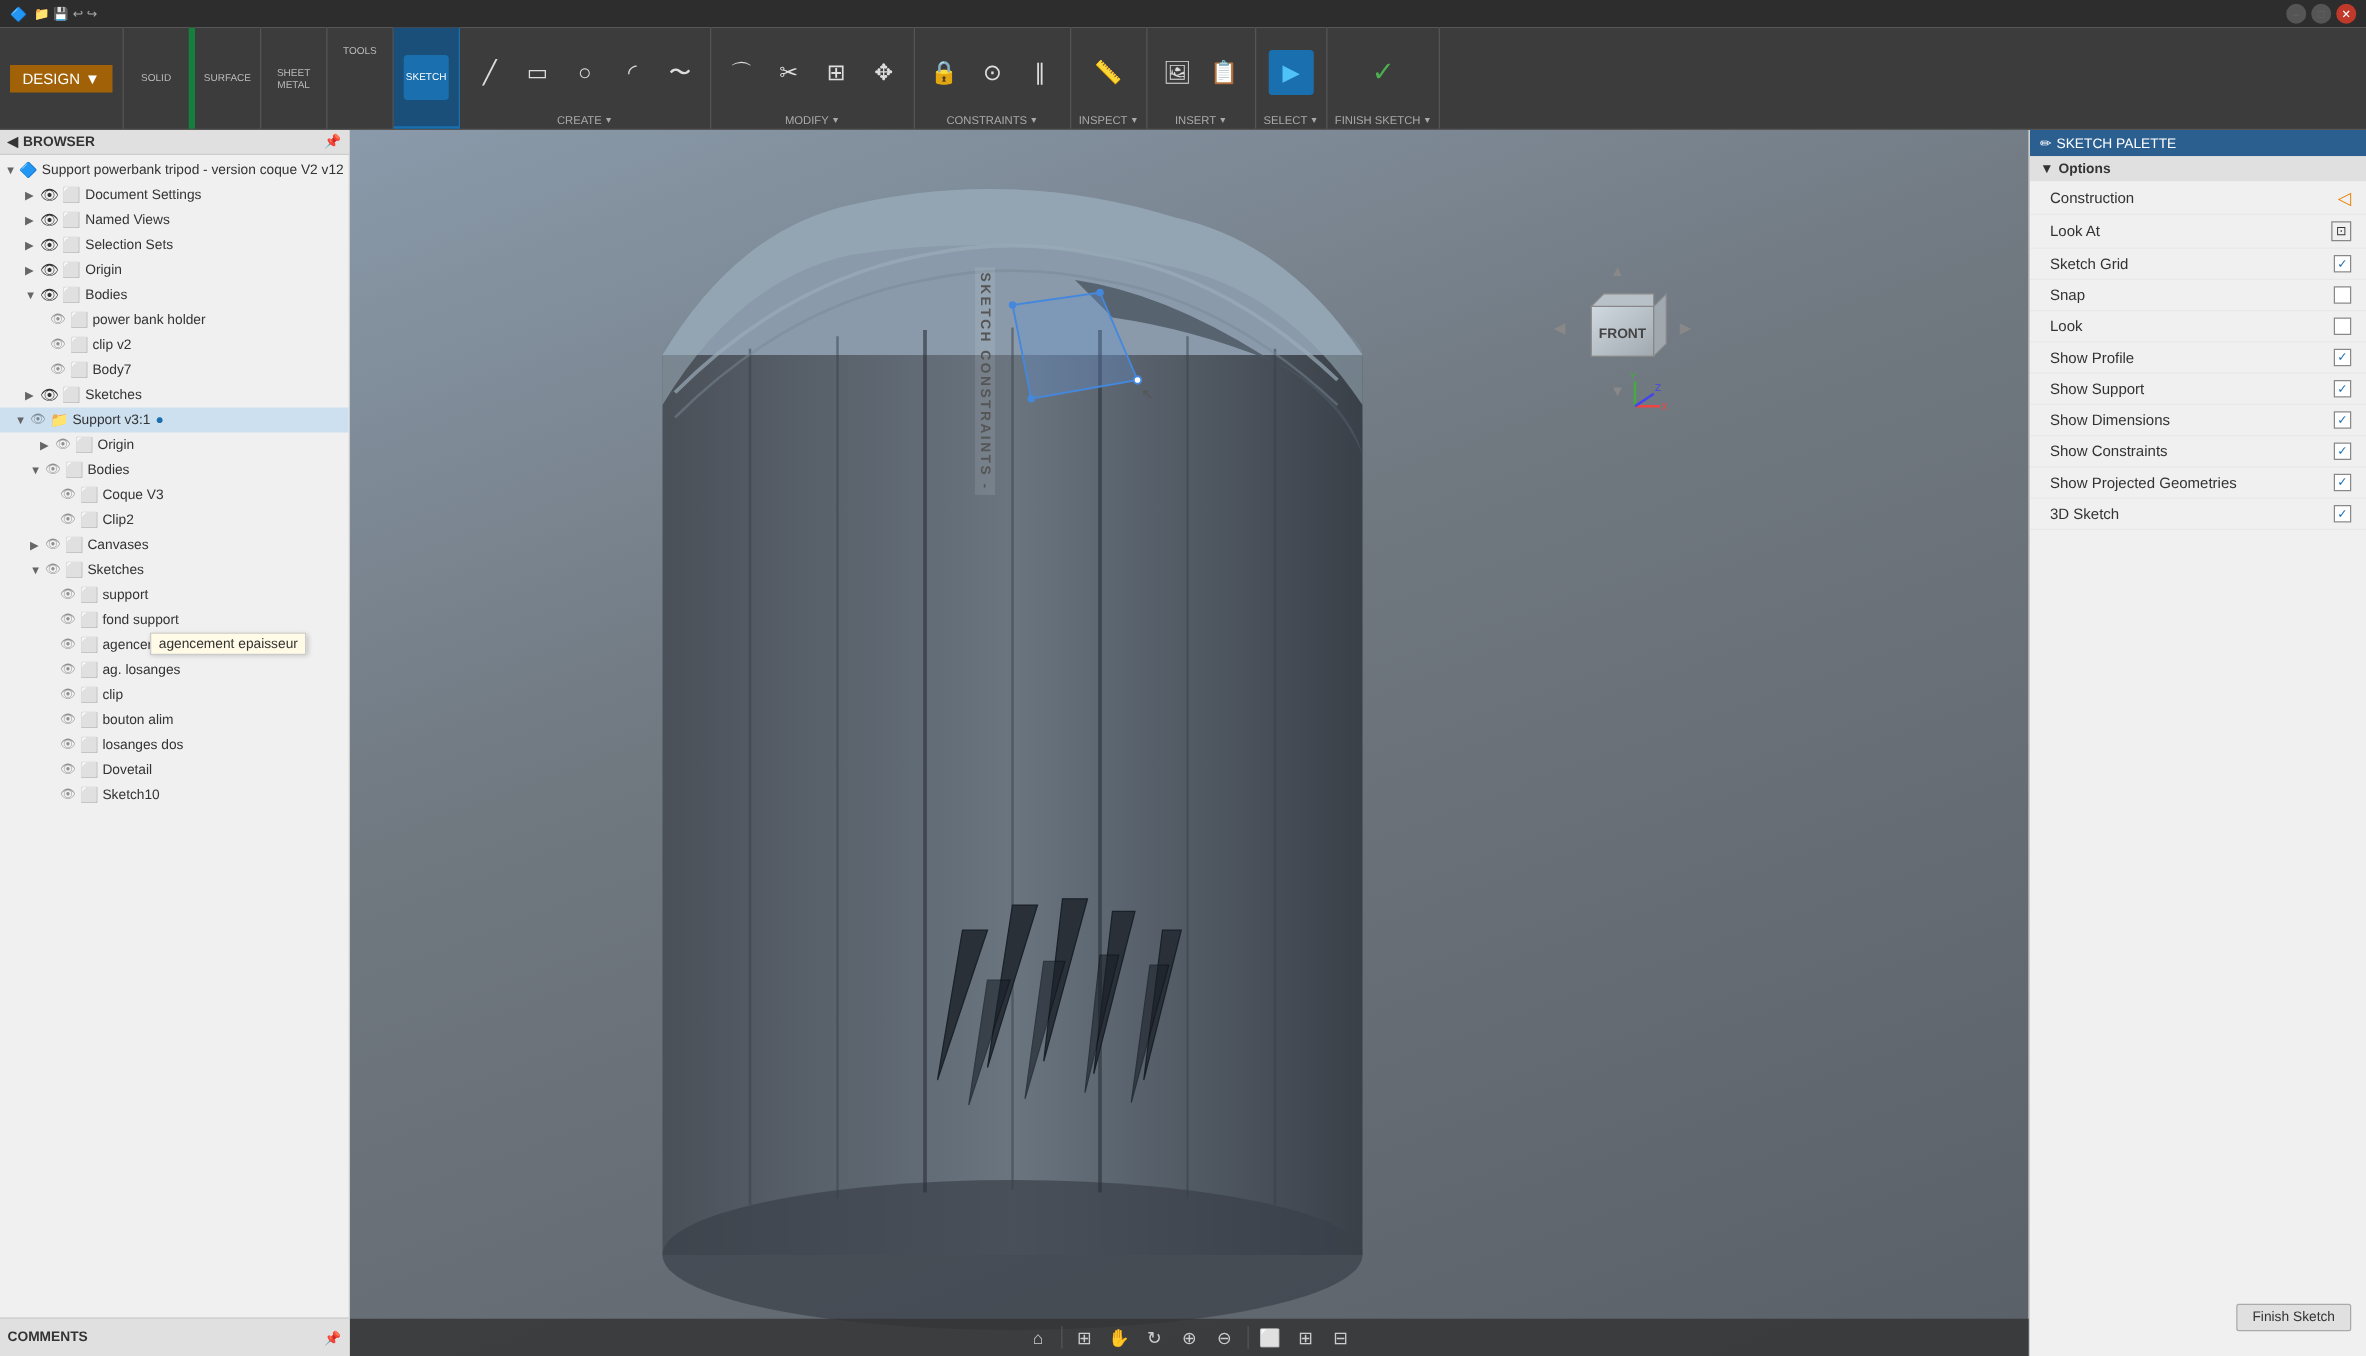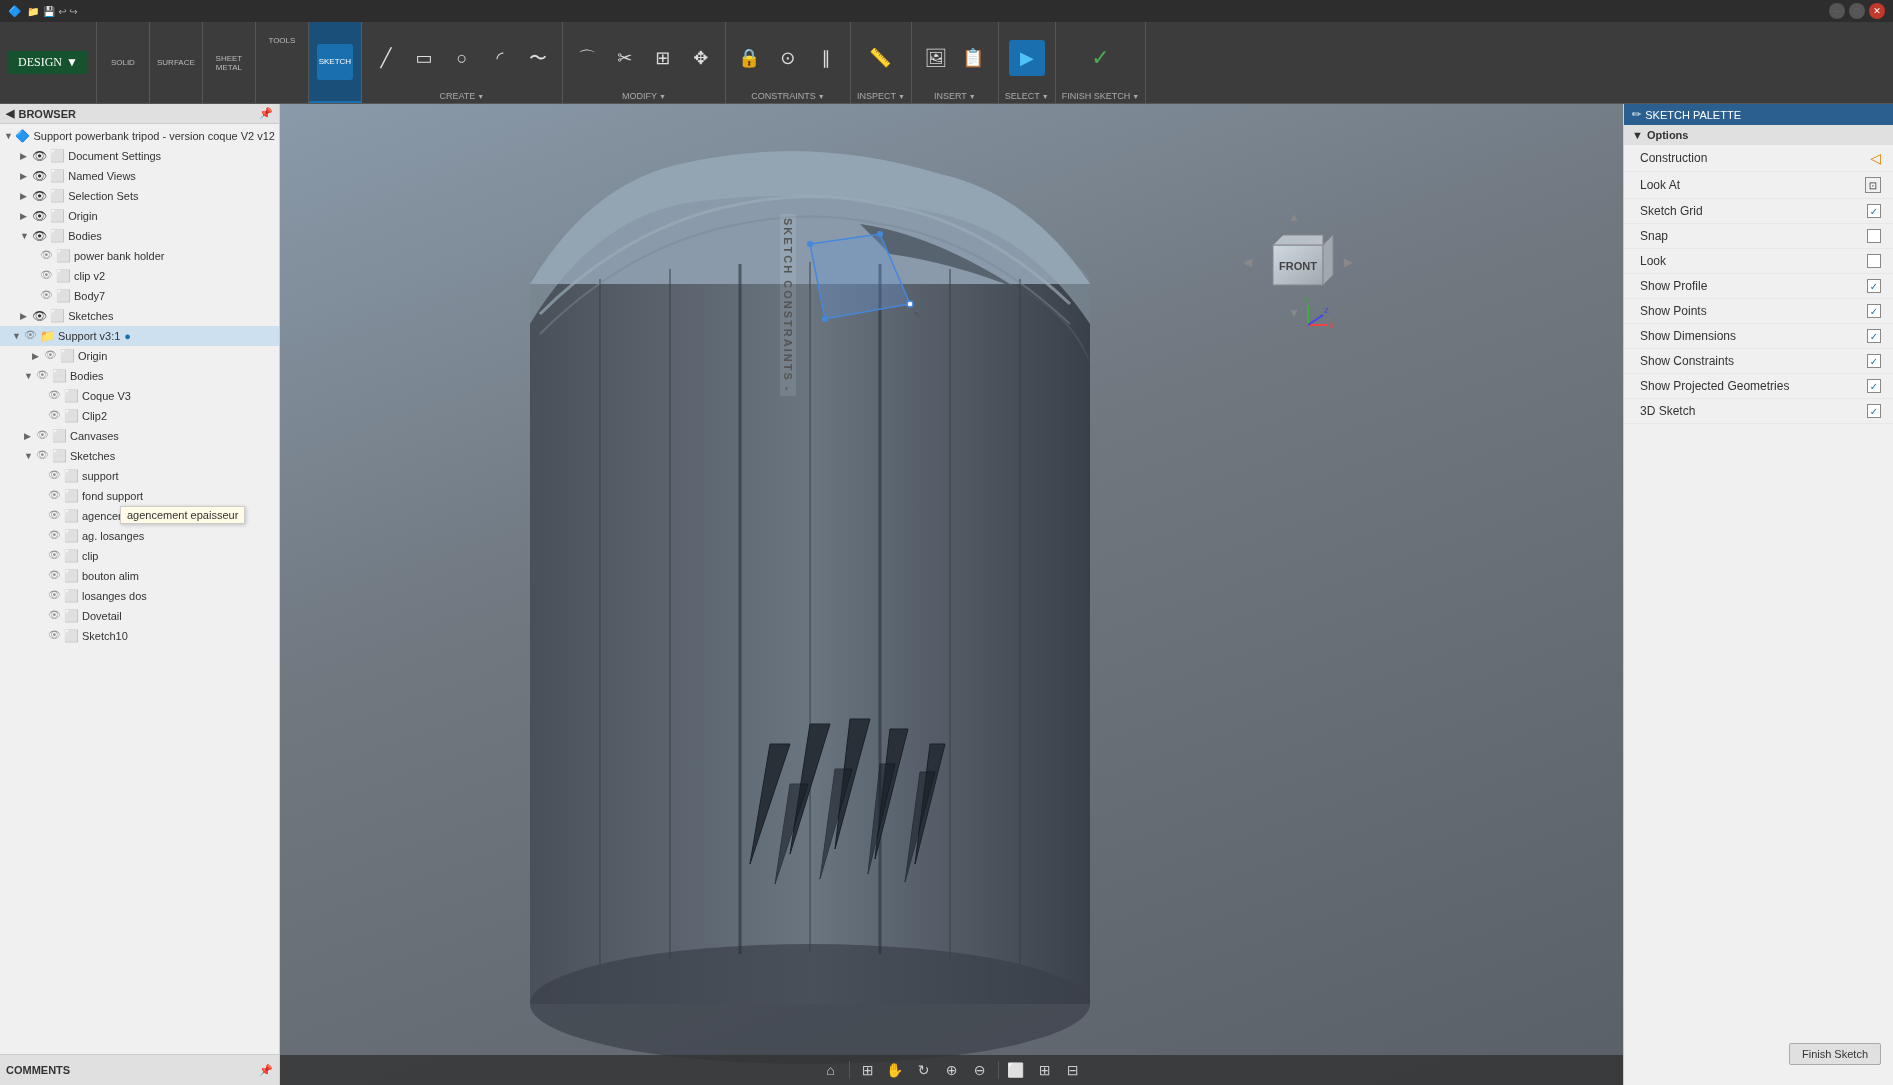--- a/index.html
+++ b/index.html
@@ -37,22 +37,22 @@
       color: #ddd; cursor: pointer; display: flex; flex-direction: column;
       align-items: center; justify-content: center; border-radius: 3px;
       font-size: 9px; gap: 2px;
     }
     .toolbar-btn.active { background: #1a6faf; }
     .toolbar-btn .icon { font-size: 18px; line-height: 1; }
     .toolbar-btn .label { font-size: 8px; color: #bbb; }
 
     
     .design-btn {
-      background: #14532d; color: #fff; border: none; padding: 4px 10px;
-      cursor: pointer; font-size: 12px; display: flex; align-items: center; gap: 4px; font-family: Liberation Serif, serif;
+      background: #a16207; color: #fff; border: none; padding: 4px 10px;
+      cursor: pointer; font-size: 12px; display: flex; align-items: center; gap: 4px;
     }
 
     
     #sidebar {
       position: absolute; top: 104px; left: 0; width: 280px; bottom: 0;
       background: #f0f0f0; border-right: 1px solid #ccc; z-index: 80;
       display: flex; flex-direction: column;
     }
     #browser-header {
       background: #e0e0e0; padding: 3px 6px; font-size: 11px; font-weight: bold;
@@ -165,21 +165,21 @@
 
 <div id="toolbar">
 
   <div style="display:flex;align-items:center;padding:0 8px;border-right:1px solid #555;">
     <button class="design-btn">
       <span>DESIGN</span>
       <span>▼</span>
     </button>
   </div>
 
-  <div style="display:flex;align-items:center;padding:0 8px;border-right:1px solid #15803d;">
+  <div style="display:flex;align-items:center;padding:0 8px;border-right:5px solid #15803d;">
     <button class="toolbar-btn">
       <span class="label">SOLID</span>
     </button>
   </div>
   <div style="display:flex;align-items:center;padding:0 8px;border-right:1px solid #555;">
     <button class="toolbar-btn">
       <span class="label">SURFACE</span>
     </button>
   </div>
   <div style="display:flex;align-items:center;padding:0 8px;border-right:1px solid #555;">
@@ -640,21 +640,21 @@
       <span>Look</span>
       <div class="checkbox"></div>
     </div>
 
     <div class="options-row">
       <span>Show Profile</span>
       <div class="checkbox checked"></div>
     </div>
 
     <div class="options-row">
-      <span>Show Points</span>
+      <span>Show Support</span>
       <div class="checkbox checked"></div>
     </div>
 
     <div class="options-row">
       <span>Show Dimensions</span>
       <div class="checkbox checked"></div>
     </div>
 
     <div class="options-row">
       <span>Show Constraints</span>

